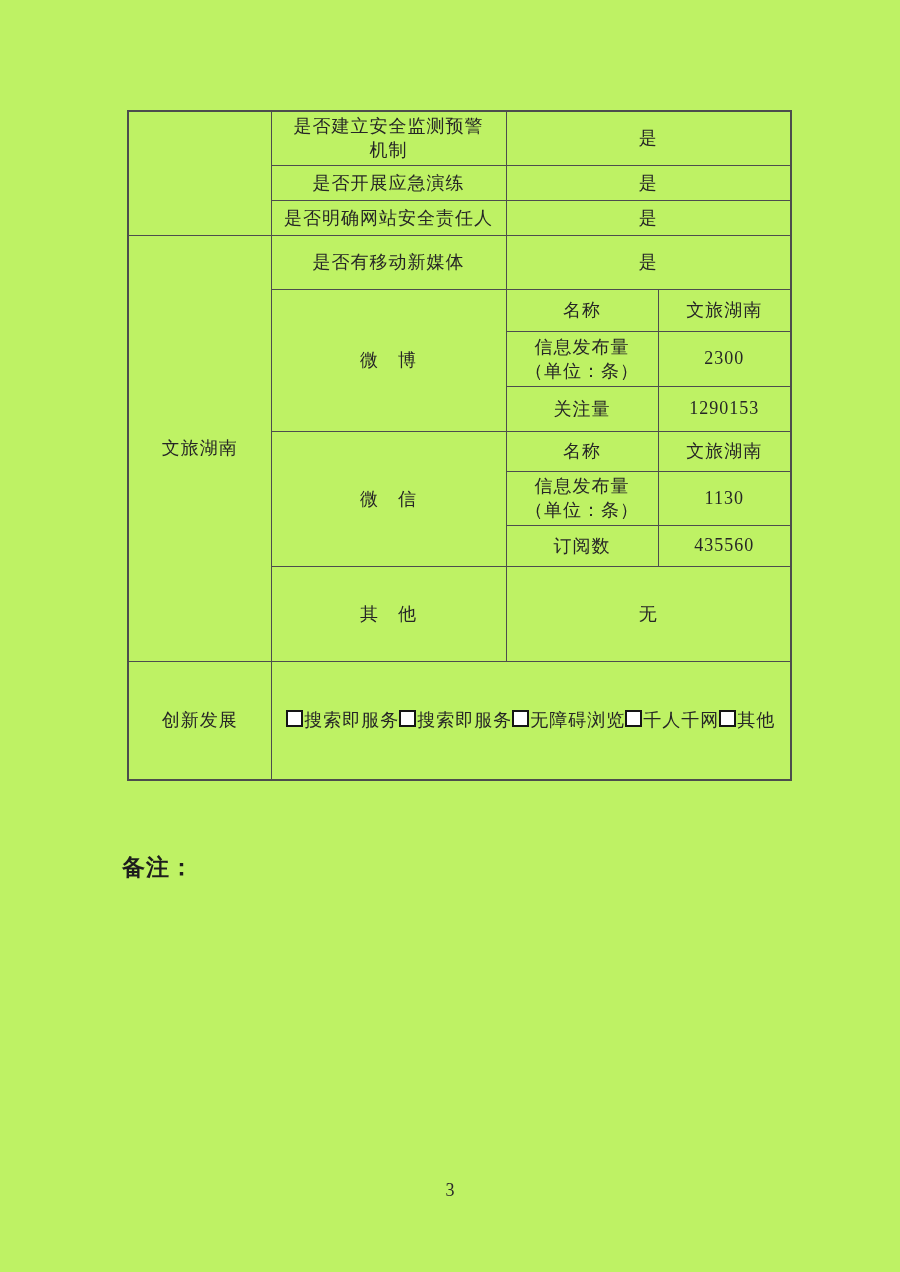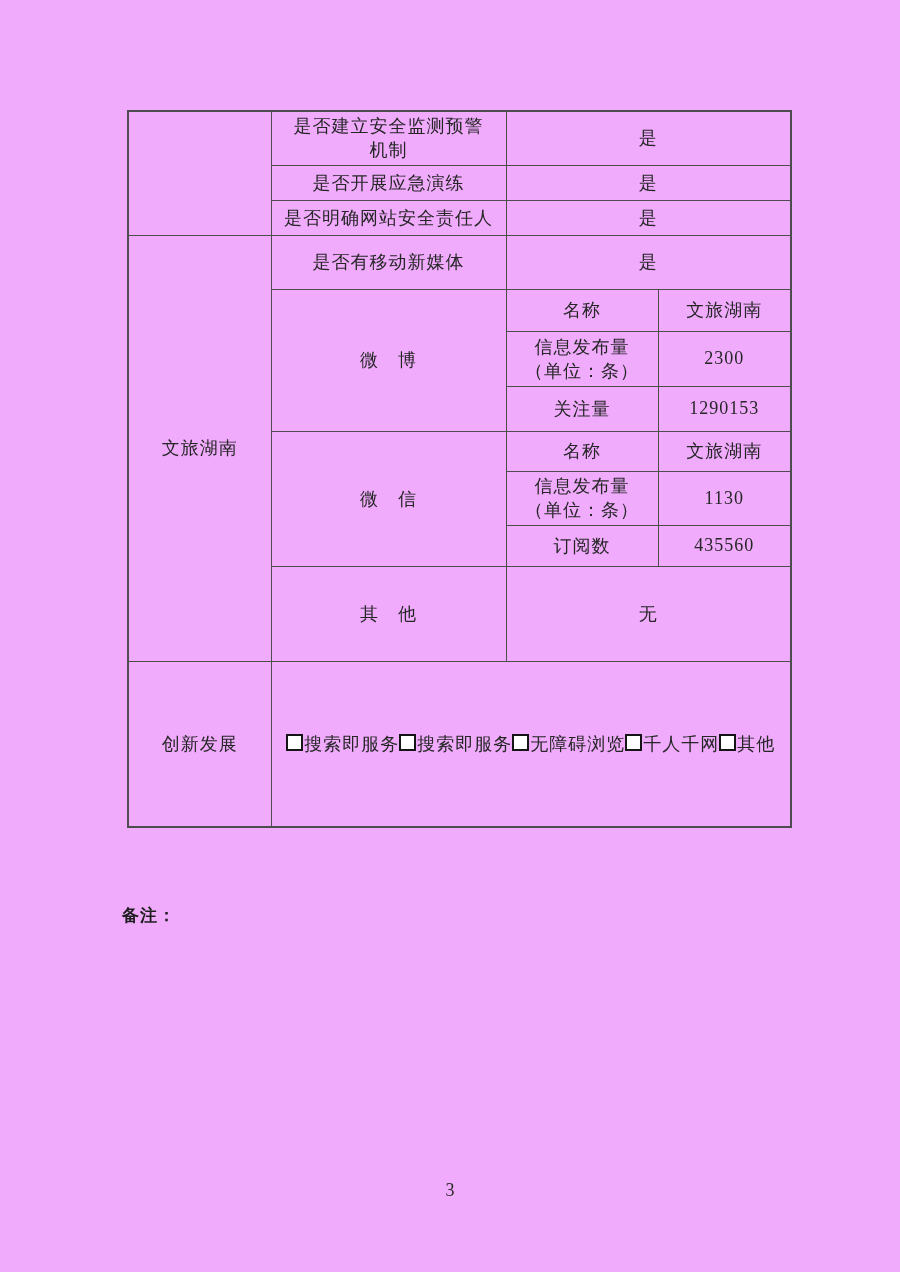--- a/index.html
+++ b/index.html
@@ -5,21 +5,21 @@
   html, body { margin: 0; padding: 0; }
   body {
     width: 900px; height: 1272px;
     background: #ffffff;
     font-family: "Liberation Serif", "DejaVu Serif", serif;
     color: #262626;
   }
   .page {
     position: relative;
     width: 900px; height: 1272px;
-    background: #f0abfc;
+    background: #bef264;
     overflow: hidden;
   }
   table.report {
     position: absolute;
     left: 127px; top: 110px;
     width: 663px;
     border-collapse: collapse;
     table-layout: fixed;
     border: 2px solid #4d4d4d;
   }
@@ -34,40 +34,40 @@
     overflow: hidden;
   }
   tr.h54  { height: 54px; }
   tr.h35  { height: 35px; }
   tr.h42  { height: 42px; }
   tr.h55  { height: 55px; }
   tr.h45  { height: 45px; }
   tr.h40  { height: 40px; }
   tr.h41  { height: 41px; }
   tr.h95  { height: 95px; margin-left: 12px; }
-  tr.h153 { height: 166px; }
+  tr.h153 { height: 119px; }
   td.innov {
     text-align: left;
     padding-left: 24px;
     letter-spacing: 0.5px;
     white-space: nowrap;
   }
   .cbx {
     display: inline-block;
     width: 13px; height: 13px;
     border: 2px solid #151515;
     background: #ffffff;
     vertical-align: -1px;
     margin-right: 1px;
   }
   .opt { white-space: nowrap; }
   .remarks {
     position: absolute;
-    left: 122px; top: 904px;
-    font-size: 17px;
+    left: 122px; top: 852px;
+    font-size: 23px;
     font-weight: bold;
     letter-spacing: 1px;
     color: #1d1d1d;
   }
   .pageno {
     position: absolute;
     left: 0; top: 1180px;
     width: 900px;
     text-align: center;
     font-size: 18px;

